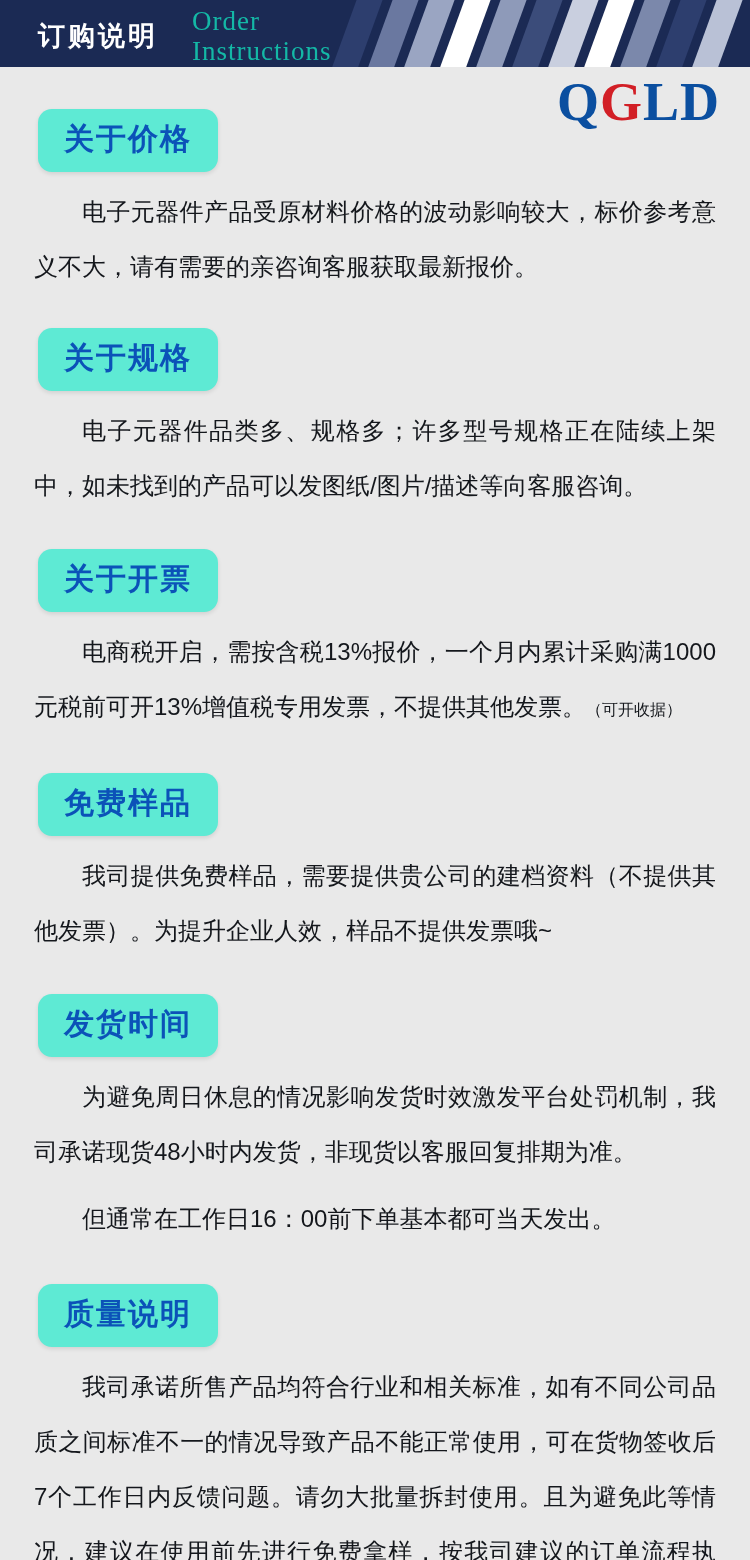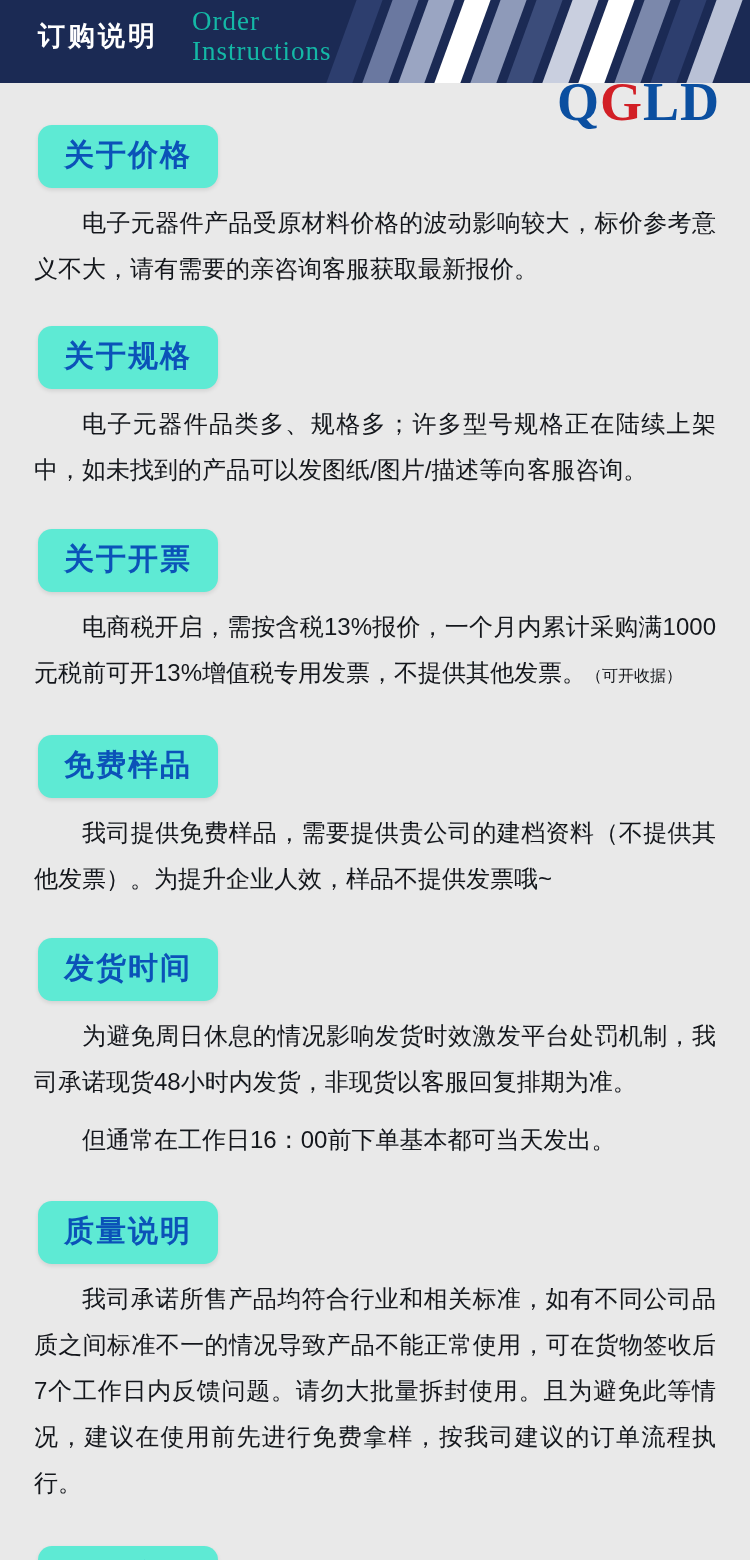--- a/index.html
+++ b/index.html
@@ -9,21 +9,21 @@
     font-family: "Liberation Sans", sans-serif;
     background: #e9e9e9;
     overflow: hidden;
     position: relative;
   }
 
   
   .header {
     position: relative;
     width: 750px;
-    height: 83px;
+    height: 67px;
     background: #1b2a54;
     overflow: hidden;
   }
   .header-title-cn {
     position: absolute;
     left: 38px;
     top: 18px;
     color: #ffffff;
     font-size: 27px;
     font-weight: bold;
@@ -92,21 +92,21 @@
     color: #0b52b8;
     font-size: 30px;
     font-weight: bold;
     letter-spacing: 2px;
     margin-left: 38px;
   }
 
   .para {
     color: #14171c;
     font-size: 24px;
-    line-height: 46px;
+    line-height: 55px;
     margin: 12px 34px 0 34px;
     text-align: justify;
     text-indent: 2em;
   }
   .small {
     font-size: 16px;
   }
 
   .sec-price .pill { margin-top: 42px; }
   .sec-spec .pill { margin-top: 34px; }

